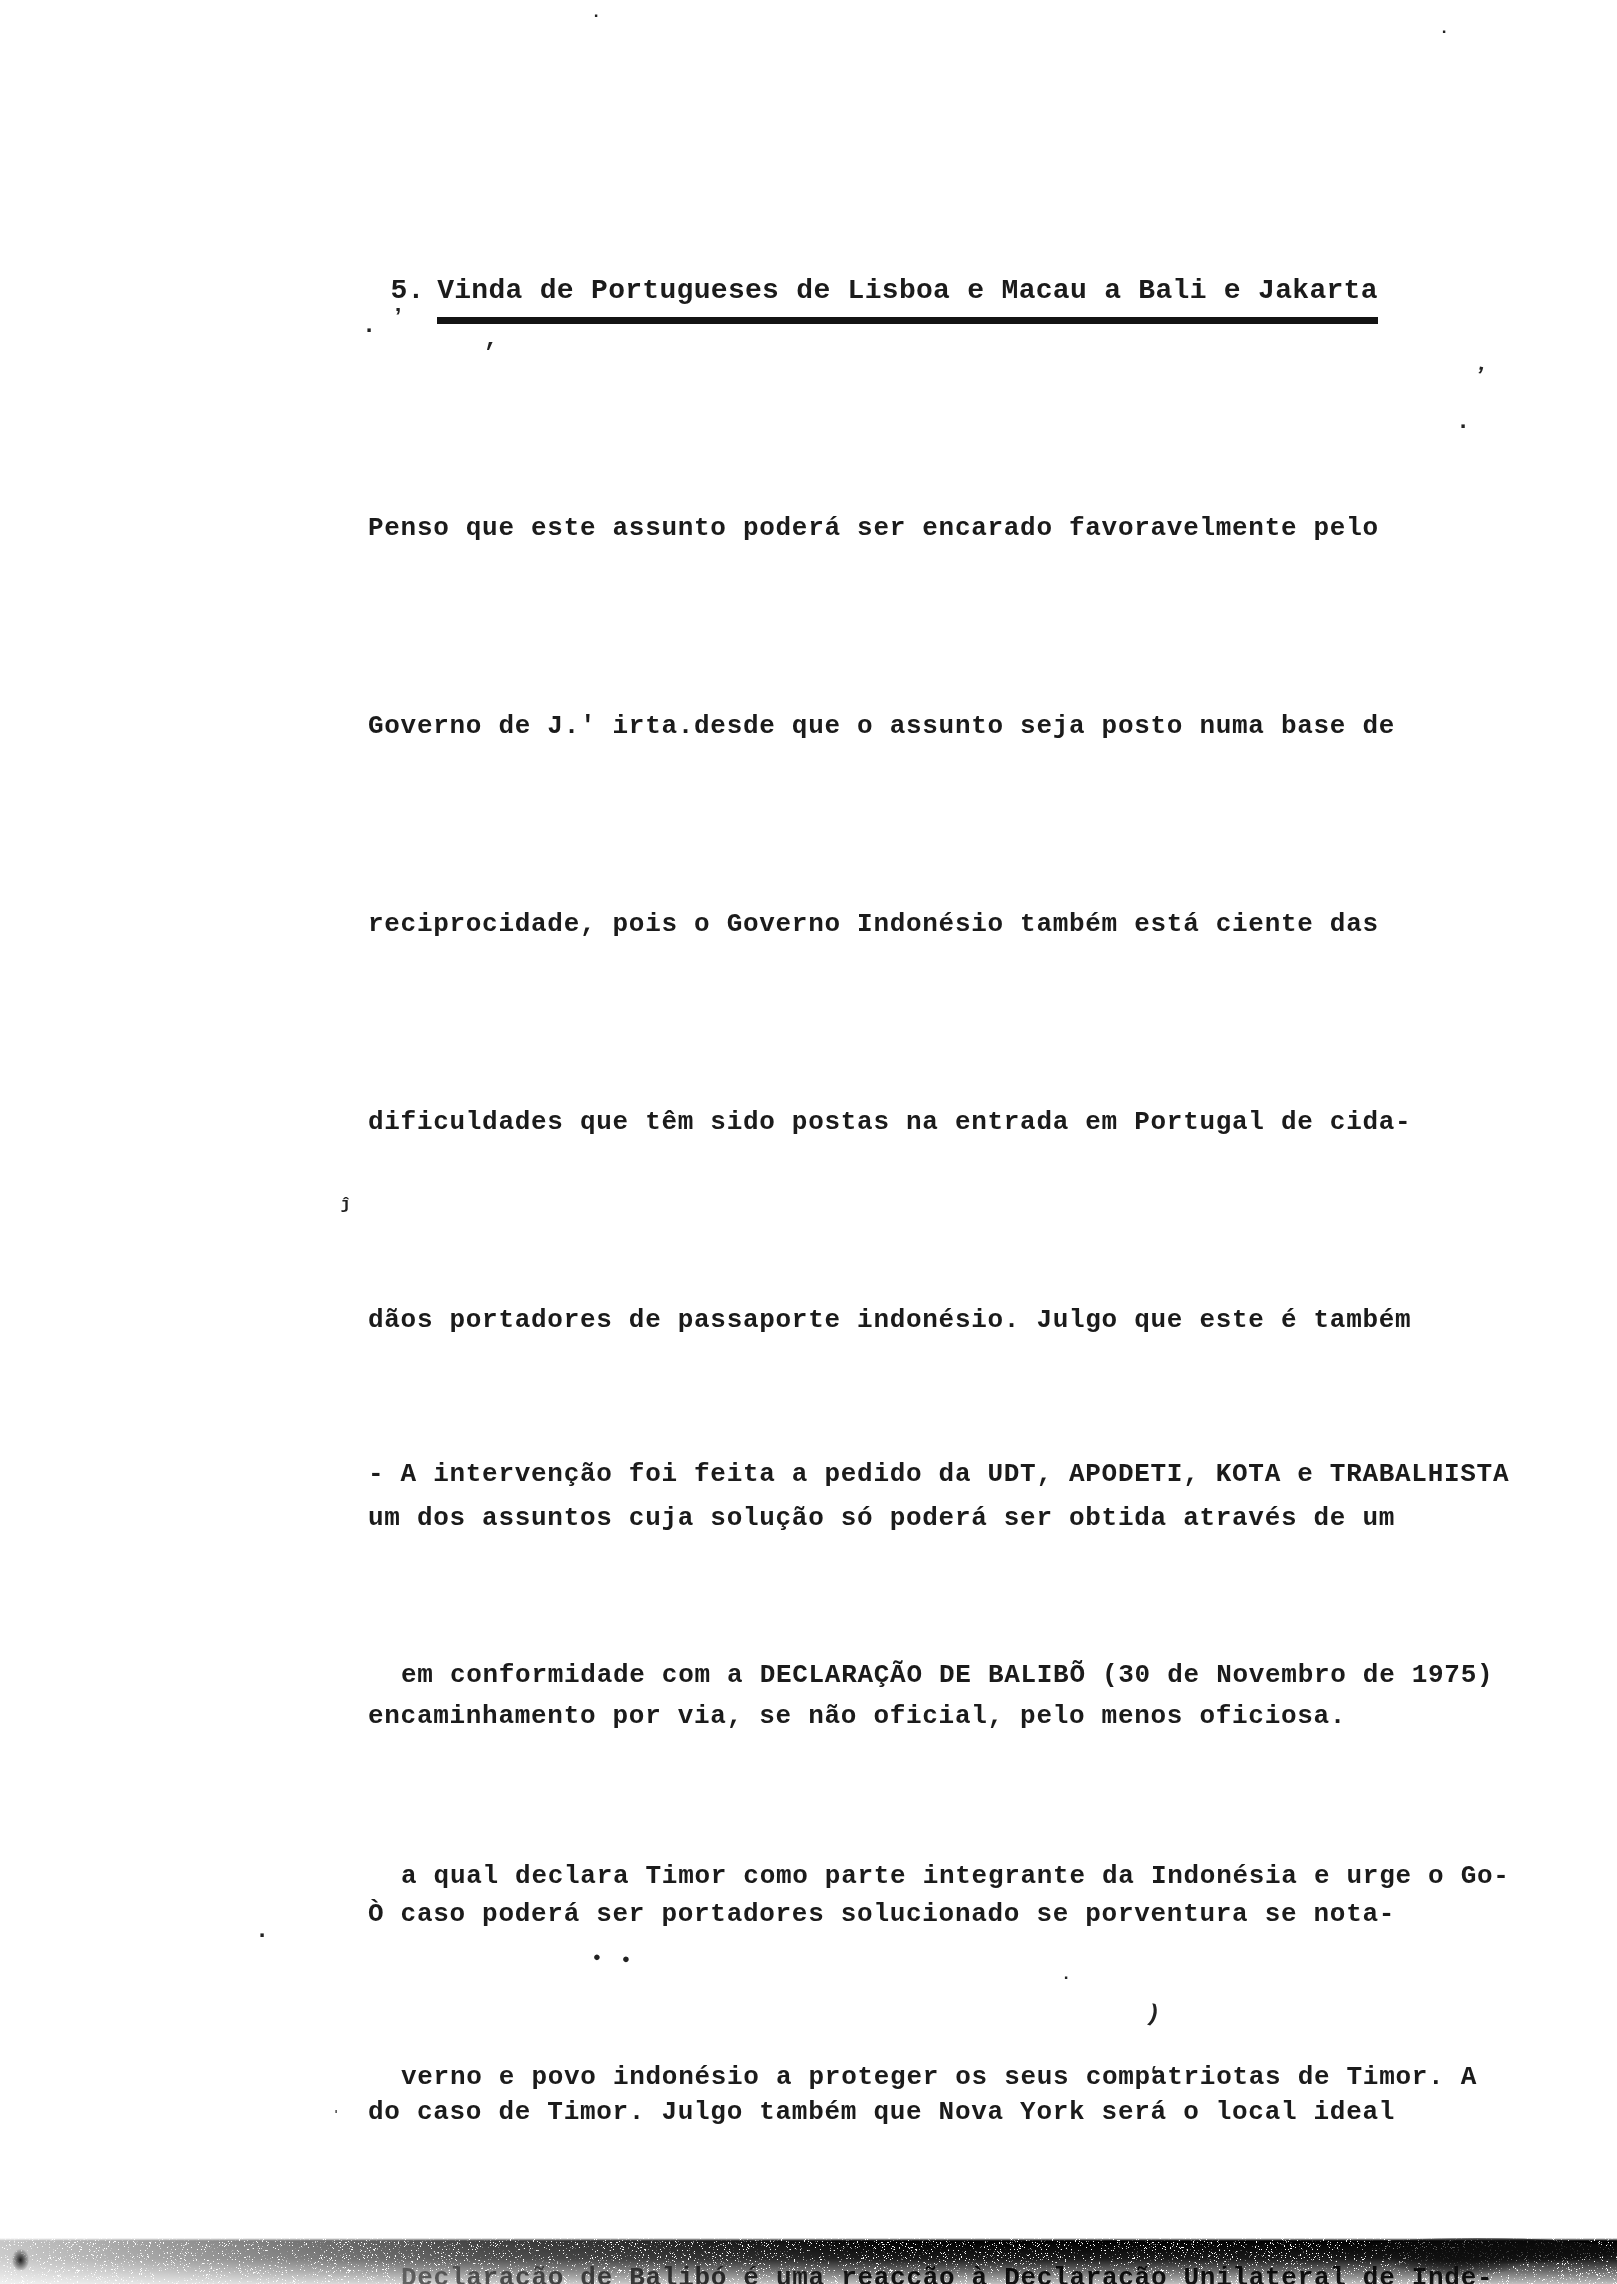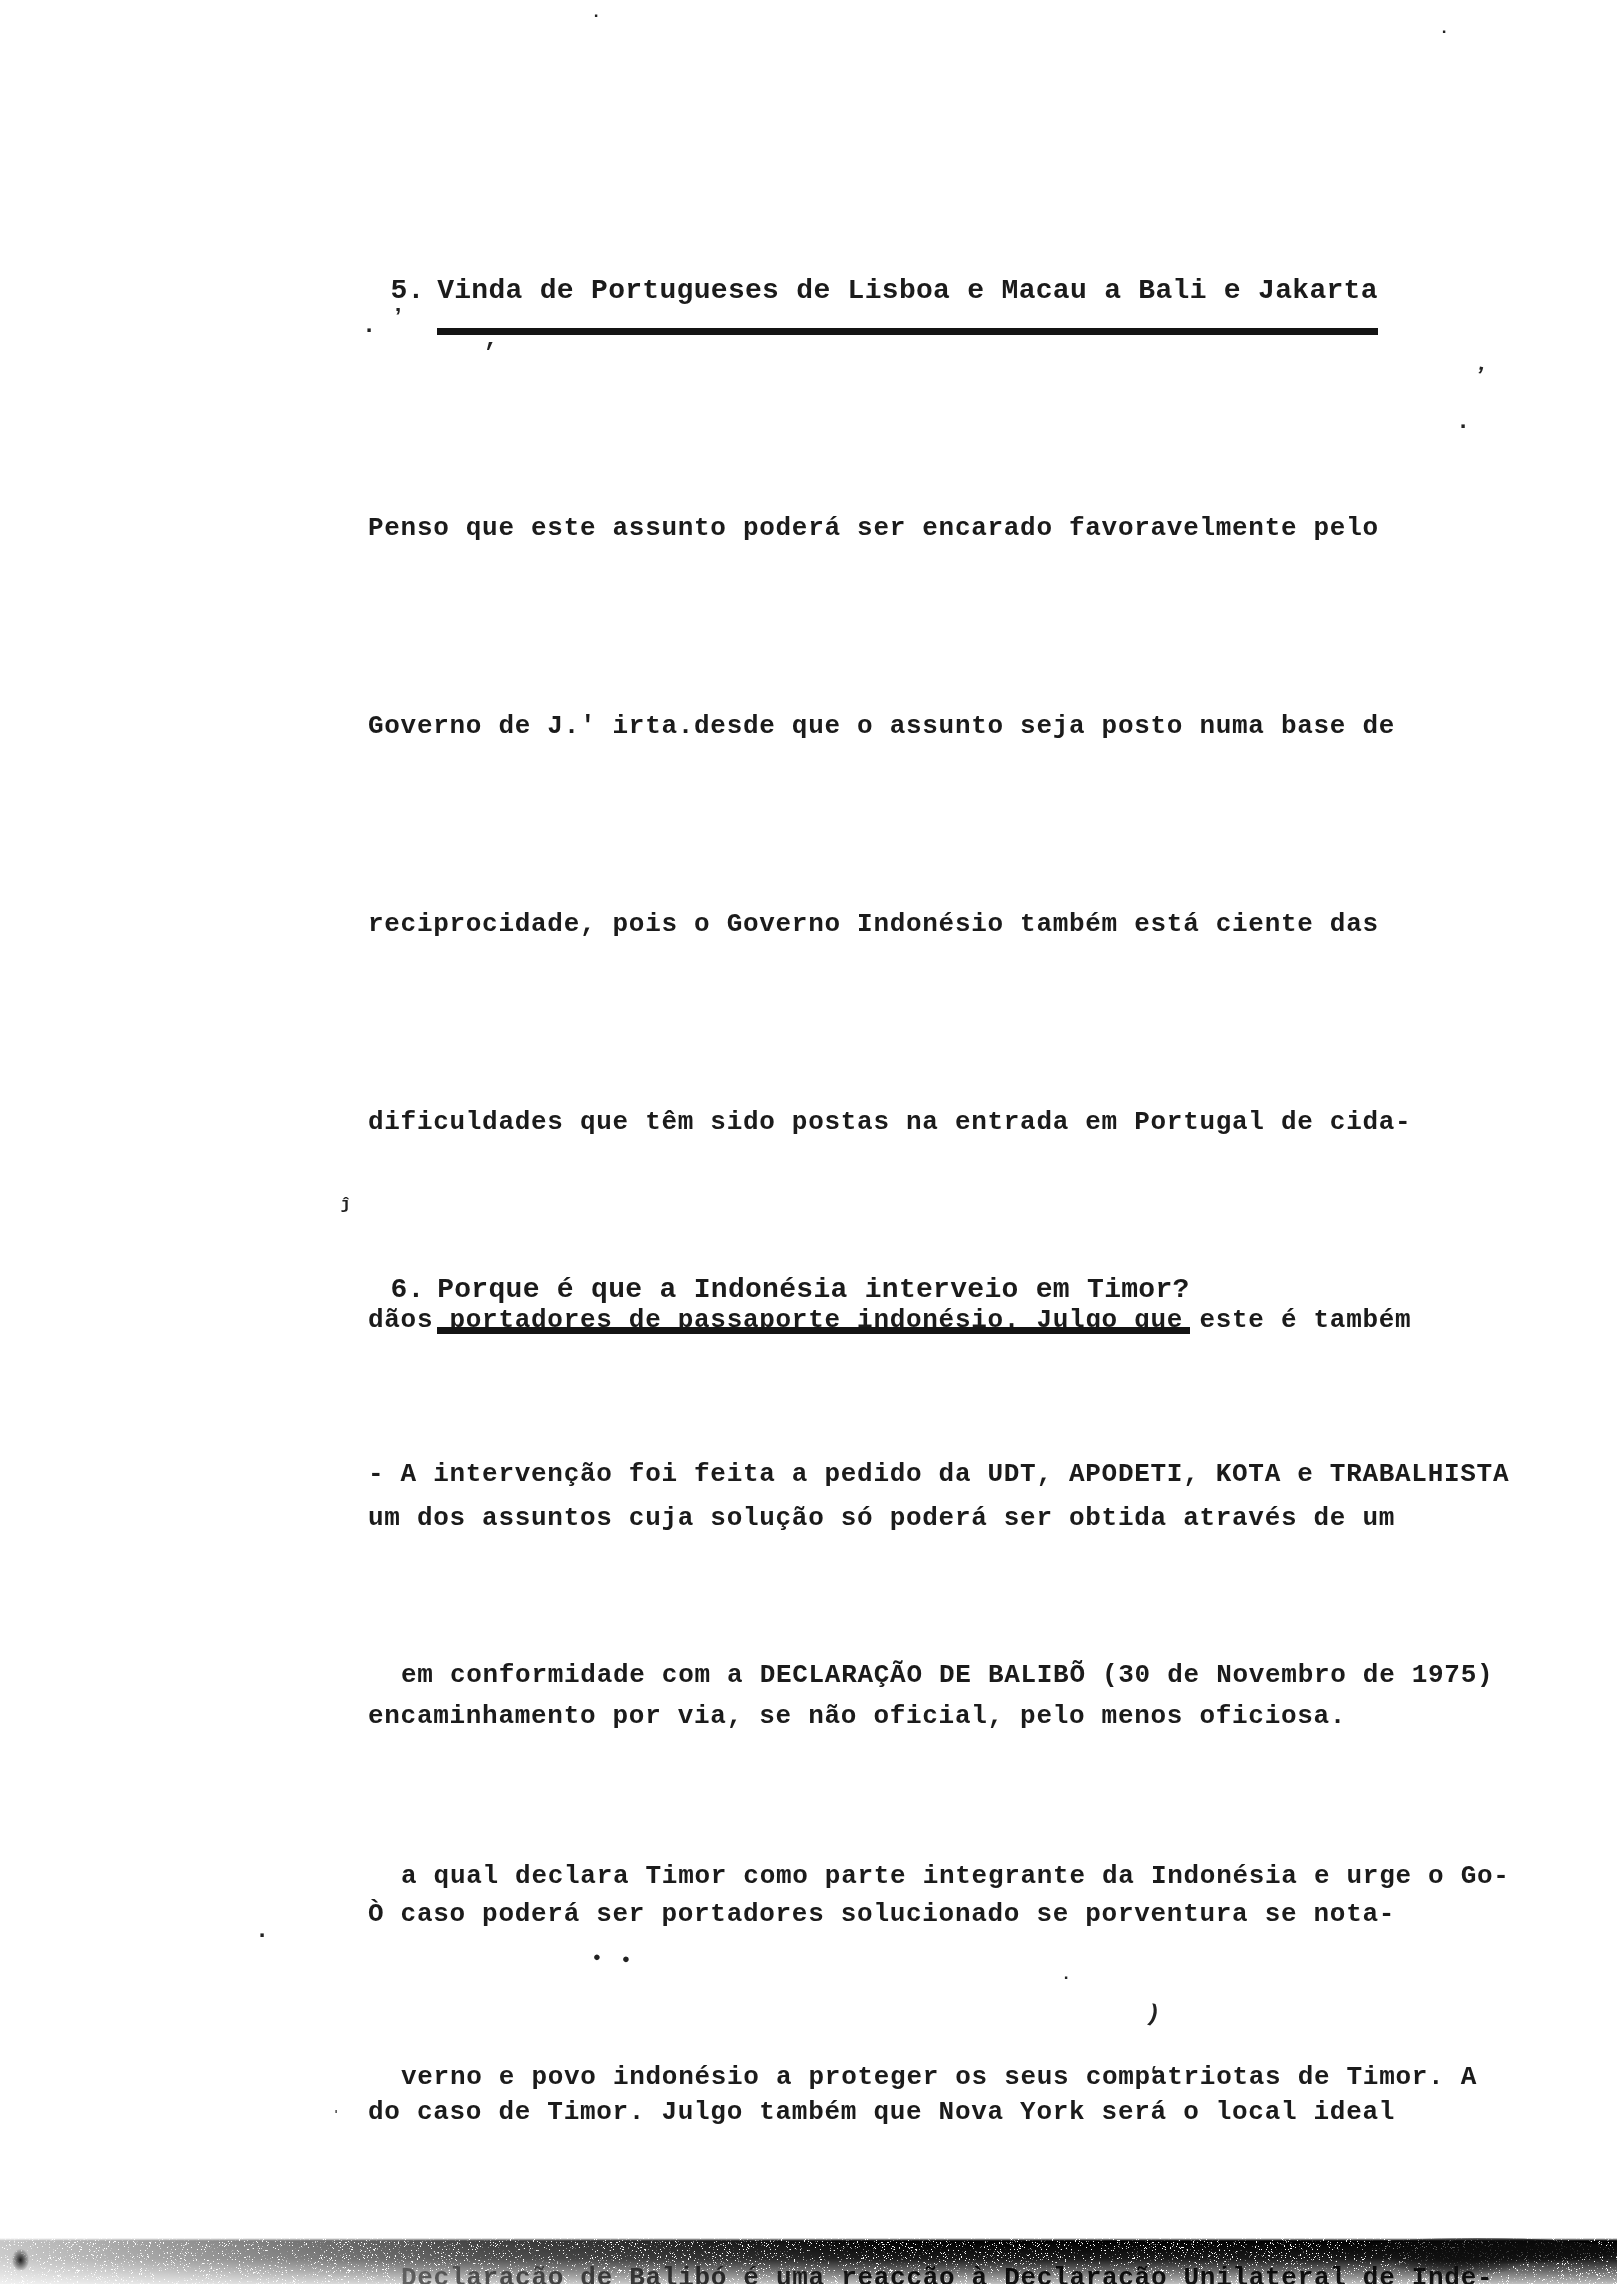--- a/index.html
+++ b/index.html
@@ -17,21 +17,21 @@
   .heading {
     position: absolute;
     font-size: 28px;
     line-height: 34px;
     white-space: pre;
     letter-spacing: 0.3px;
   }
   .heading .num { margin-right: 12.5px; }
   .heading .u {
     border-bottom: 7.2px solid #141414;
-    padding-bottom: 22px;
+    padding-bottom: 11px;
   }
   
   .body-block {
     position: absolute;
     font-size: 26px;
     letter-spacing: 0.7px;
     white-space: pre;
   }
   .body5 { left: 368px; top: 363px; line-height: 66px; }
   .body6 { left: 368px; top: 1307px; line-height: 67px; }
@@ -94,23 +94,20 @@
     <div class="bline">reciprocidade, pois o Governo Indonésio também está ciente das</div>
     <div class="bline">dificuldades que têm sido postas na entrada em Portugal de cida-</div>
     <div class="bline">dãos portadores de passaporte indonésio. Julgo que este é também</div>
     <div class="bline">um dos assuntos cuja solução só poderá ser obtida através de um</div>
     <div class="bline">encaminhamento por via, se não oficial, pelo menos oficiosa.</div>
     <div class="bline">Ò caso poderá ser portadores solucionado se porventura se nota-</div>
     <div class="bline">do caso de Timor. Julgo também que Nova York será o local ideal</div>
     
   </div>
 
-  <div class="heading" style="left:322px; top:1239px;">
-    <span class="num">6.</span><span class="u">Porque é que a Indonésia interveio em Timor?</span>
-  </div>
 
   <div class="body-block body6">
     <div class="bline">- A intervenção foi feita a pedido da UDT, APODETI, KOTA e TRABALHISTA</div>
     <div class="bline cont">em conformidade com a DECLARAÇÃO DE BALIBÕ (30 de Novembro de 1975)</div>
     <div class="bline cont">a qual declara Timor como parte integrante da Indonésia e urge o Go-</div>
     <div class="bline cont">verno e povo indonésio a proteger os seus compatriotas de Timor. A</div>
     <div class="bline cont">Declaração de Balibó é uma reacção à Declaração Unilateral de Inde-</div>
     
     
   </div>

